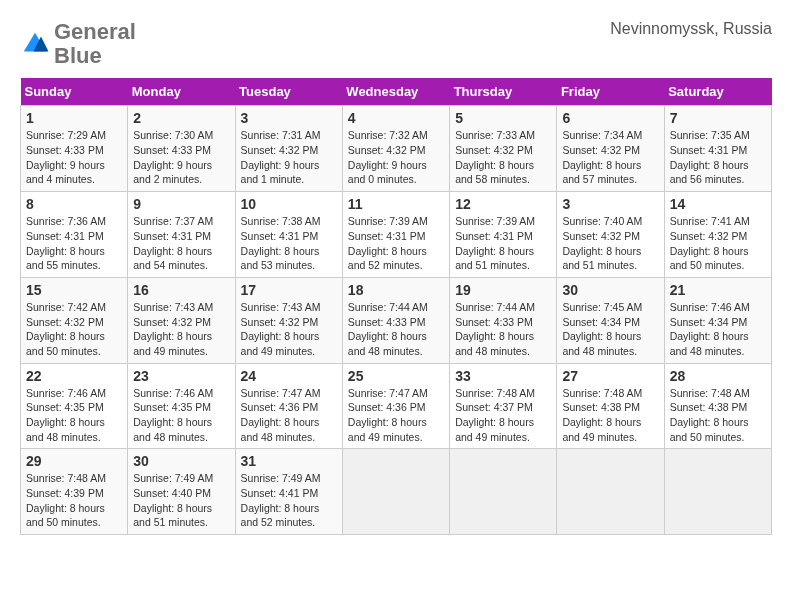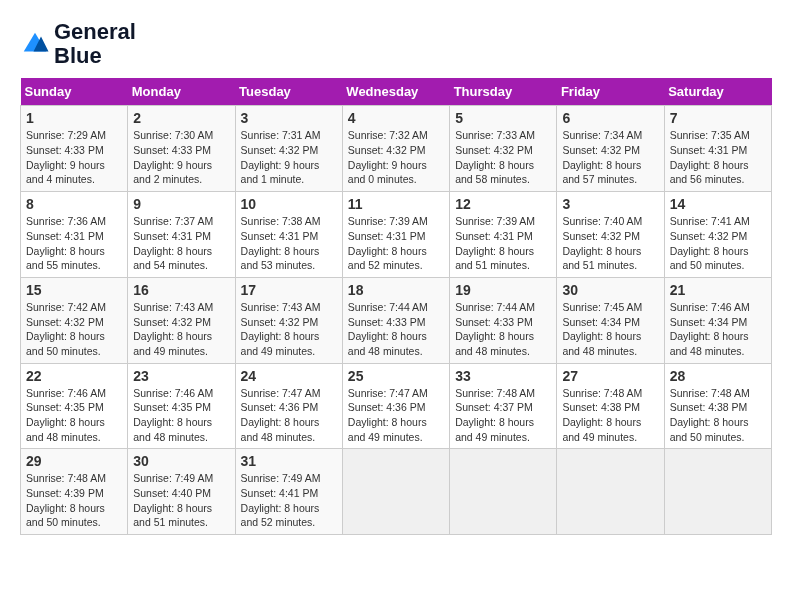--- a/index.html
+++ b/index.html
@@ -20,21 +20,21 @@
       display: flex;
       align-items: center;
     }
     .logo-text {
       font-size: 22px;
       font-weight: bold;
       color: #333;
       line-height: 1.1;
     }
     .logo-text span {
-      color: #0f172a;
+      color: #737373;
     }
     .logo-icon {
       width: 30px;
       height: 30px;
       margin-right: 4px;
     }
     .title-section {
       text-align: right;
     }
     .month-title {
@@ -94,20 +94,21 @@
     <svg class="logo-icon" viewBox="0 0 40 40">
       <polygon points="20,5 35,30 5,30" fill="#1e90ff"></polygon>
       <polygon points="28,10 38,30 18,30" fill="#0050a0"></polygon>
     </svg>
     <div class="logo-text">
       <div><span>General</span></div>
       <div><span>Blue</span></div>
     </div>
   </div>
   <div class="title-section">
+    <div class="location">Nevinnomyssk, Russia</div>
   </div>
 </div>
 
 <table>
   <thead>
     <tr>
     <th>Sunday</th>
         <th>Monday</th>
         <th>Tuesday</th>
         <th>Wednesday</th>

